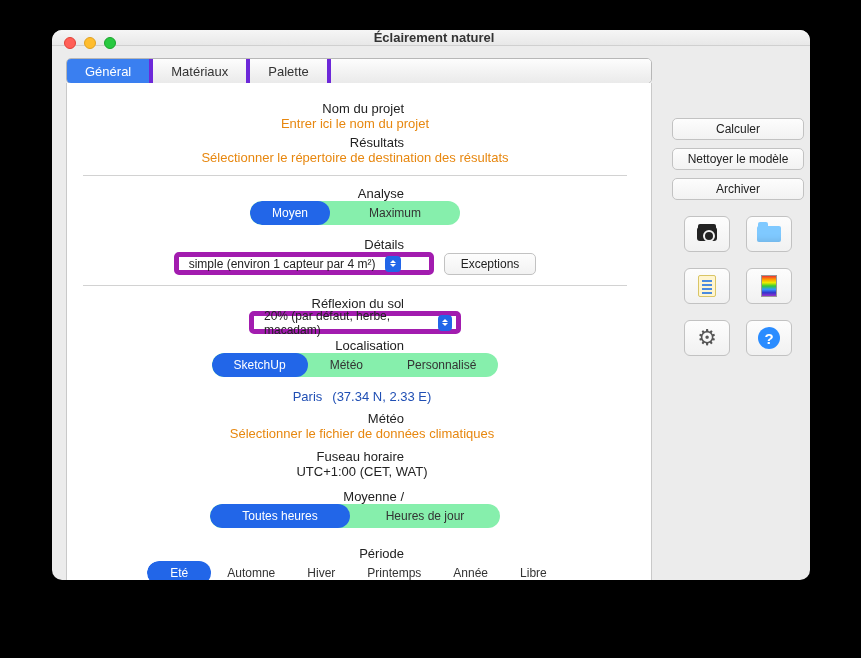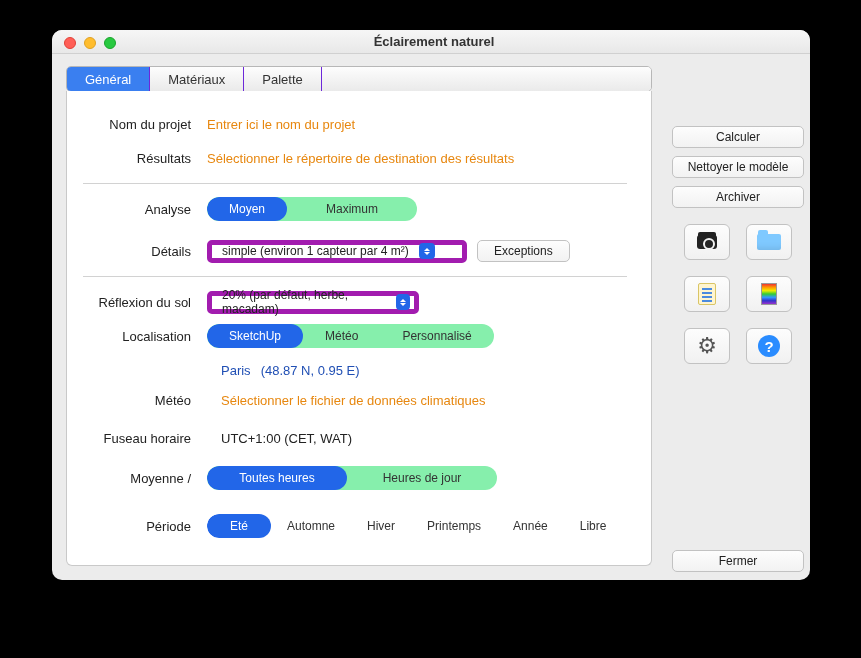--- a/index.html
+++ b/index.html
@@ -50,21 +50,21 @@
     border:1px solid #b7b7b7;
     border-radius:5px;
     overflow:hidden;
     height:26px;
   }
   .tab {
     padding:0 18px;
     display:flex;
     align-items:center;
     font-size:13px;
-    border-right:1px solid #6d28d9;
+    border-right:4px solid #6d28d9;
     background:linear-gradient(#fdfdfd,#eaeaea);
     color:#333;
     cursor:default;
   }
   .tab:last-child{border-right:none;}
   .tab.active{
     background:#3a7ff0;
     color:#fff;
   }
   .tab-filler{flex:1;background:linear-gradient(#fdfdfd,#eaeaea);}
@@ -75,20 +75,21 @@
     border-radius:0 0 6px 6px;
     padding:14px 18px 20px 10px;
     margin-top:-1px;
     min-height:460px;
   }
   .row{
     display:flex;
     align-items:center;
     min-height:30px;
     margin:4px 0;
+    flex-direction:column;
   }
   .row .label{
     width:130px;
     text-align:right;
     padding-right:16px;
     color:#222;
     font-size:13px;
   }
   .row .field{flex:1;display:flex;align-items:center;gap:10px;}
   .placeholder{color:#e7870f;font-size:13px;}
@@ -251,21 +252,21 @@
               <div class="seg">Météo</div>
               <div class="seg" style="min-width:110px">Personnalisé</div>
             </div>
           </div>
         </div>
 
         <div class="row" style="margin-top:4px">
           <div class="label"></div>
           <div class="field" style="padding-left:14px">
             <span class="link-val">Paris</span>
-            <span class="link-val">(48.87 N, 0.95 E)</span>
+            <span class="link-val">(37.34 N, 2.33 E)</span>
           </div>
         </div>
 
         <div class="row" style="margin-top:-4px">
           <div class="label">Météo</div>
           <div class="field" style="padding-left:14px">
             <span class="placeholder">Sélectionner le fichier de données climatiques</span>
           </div>
         </div>
 

